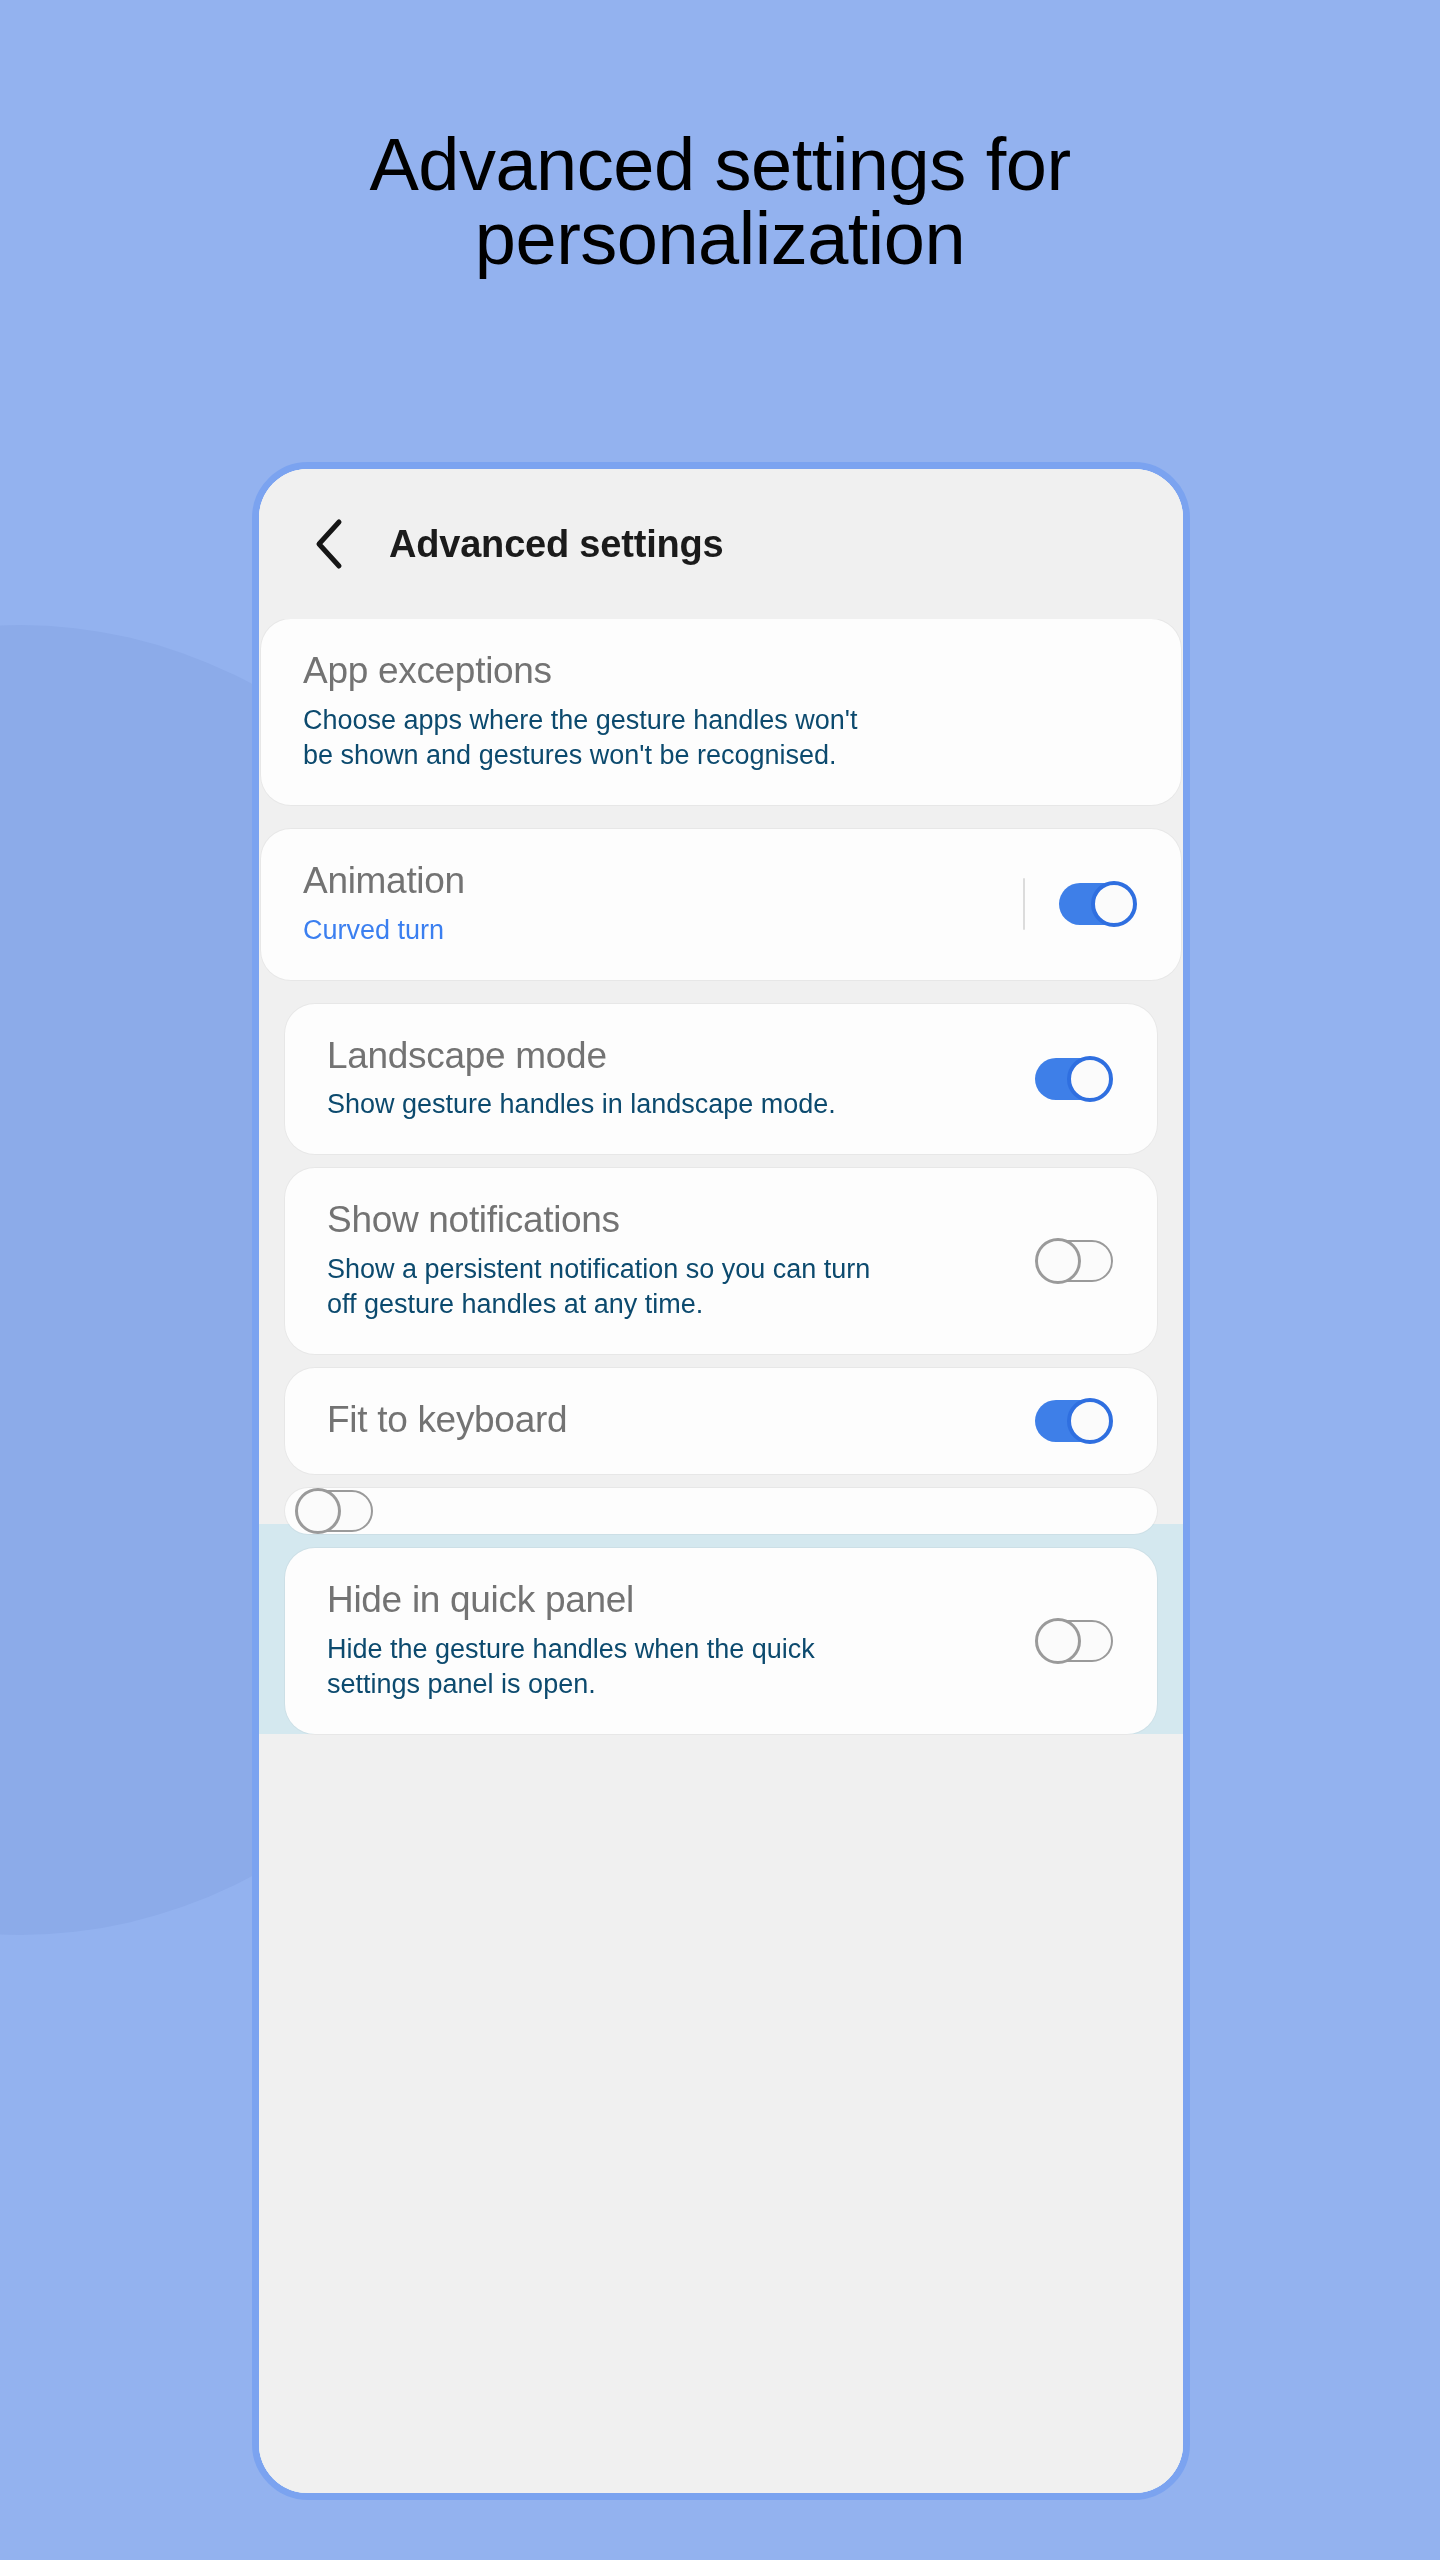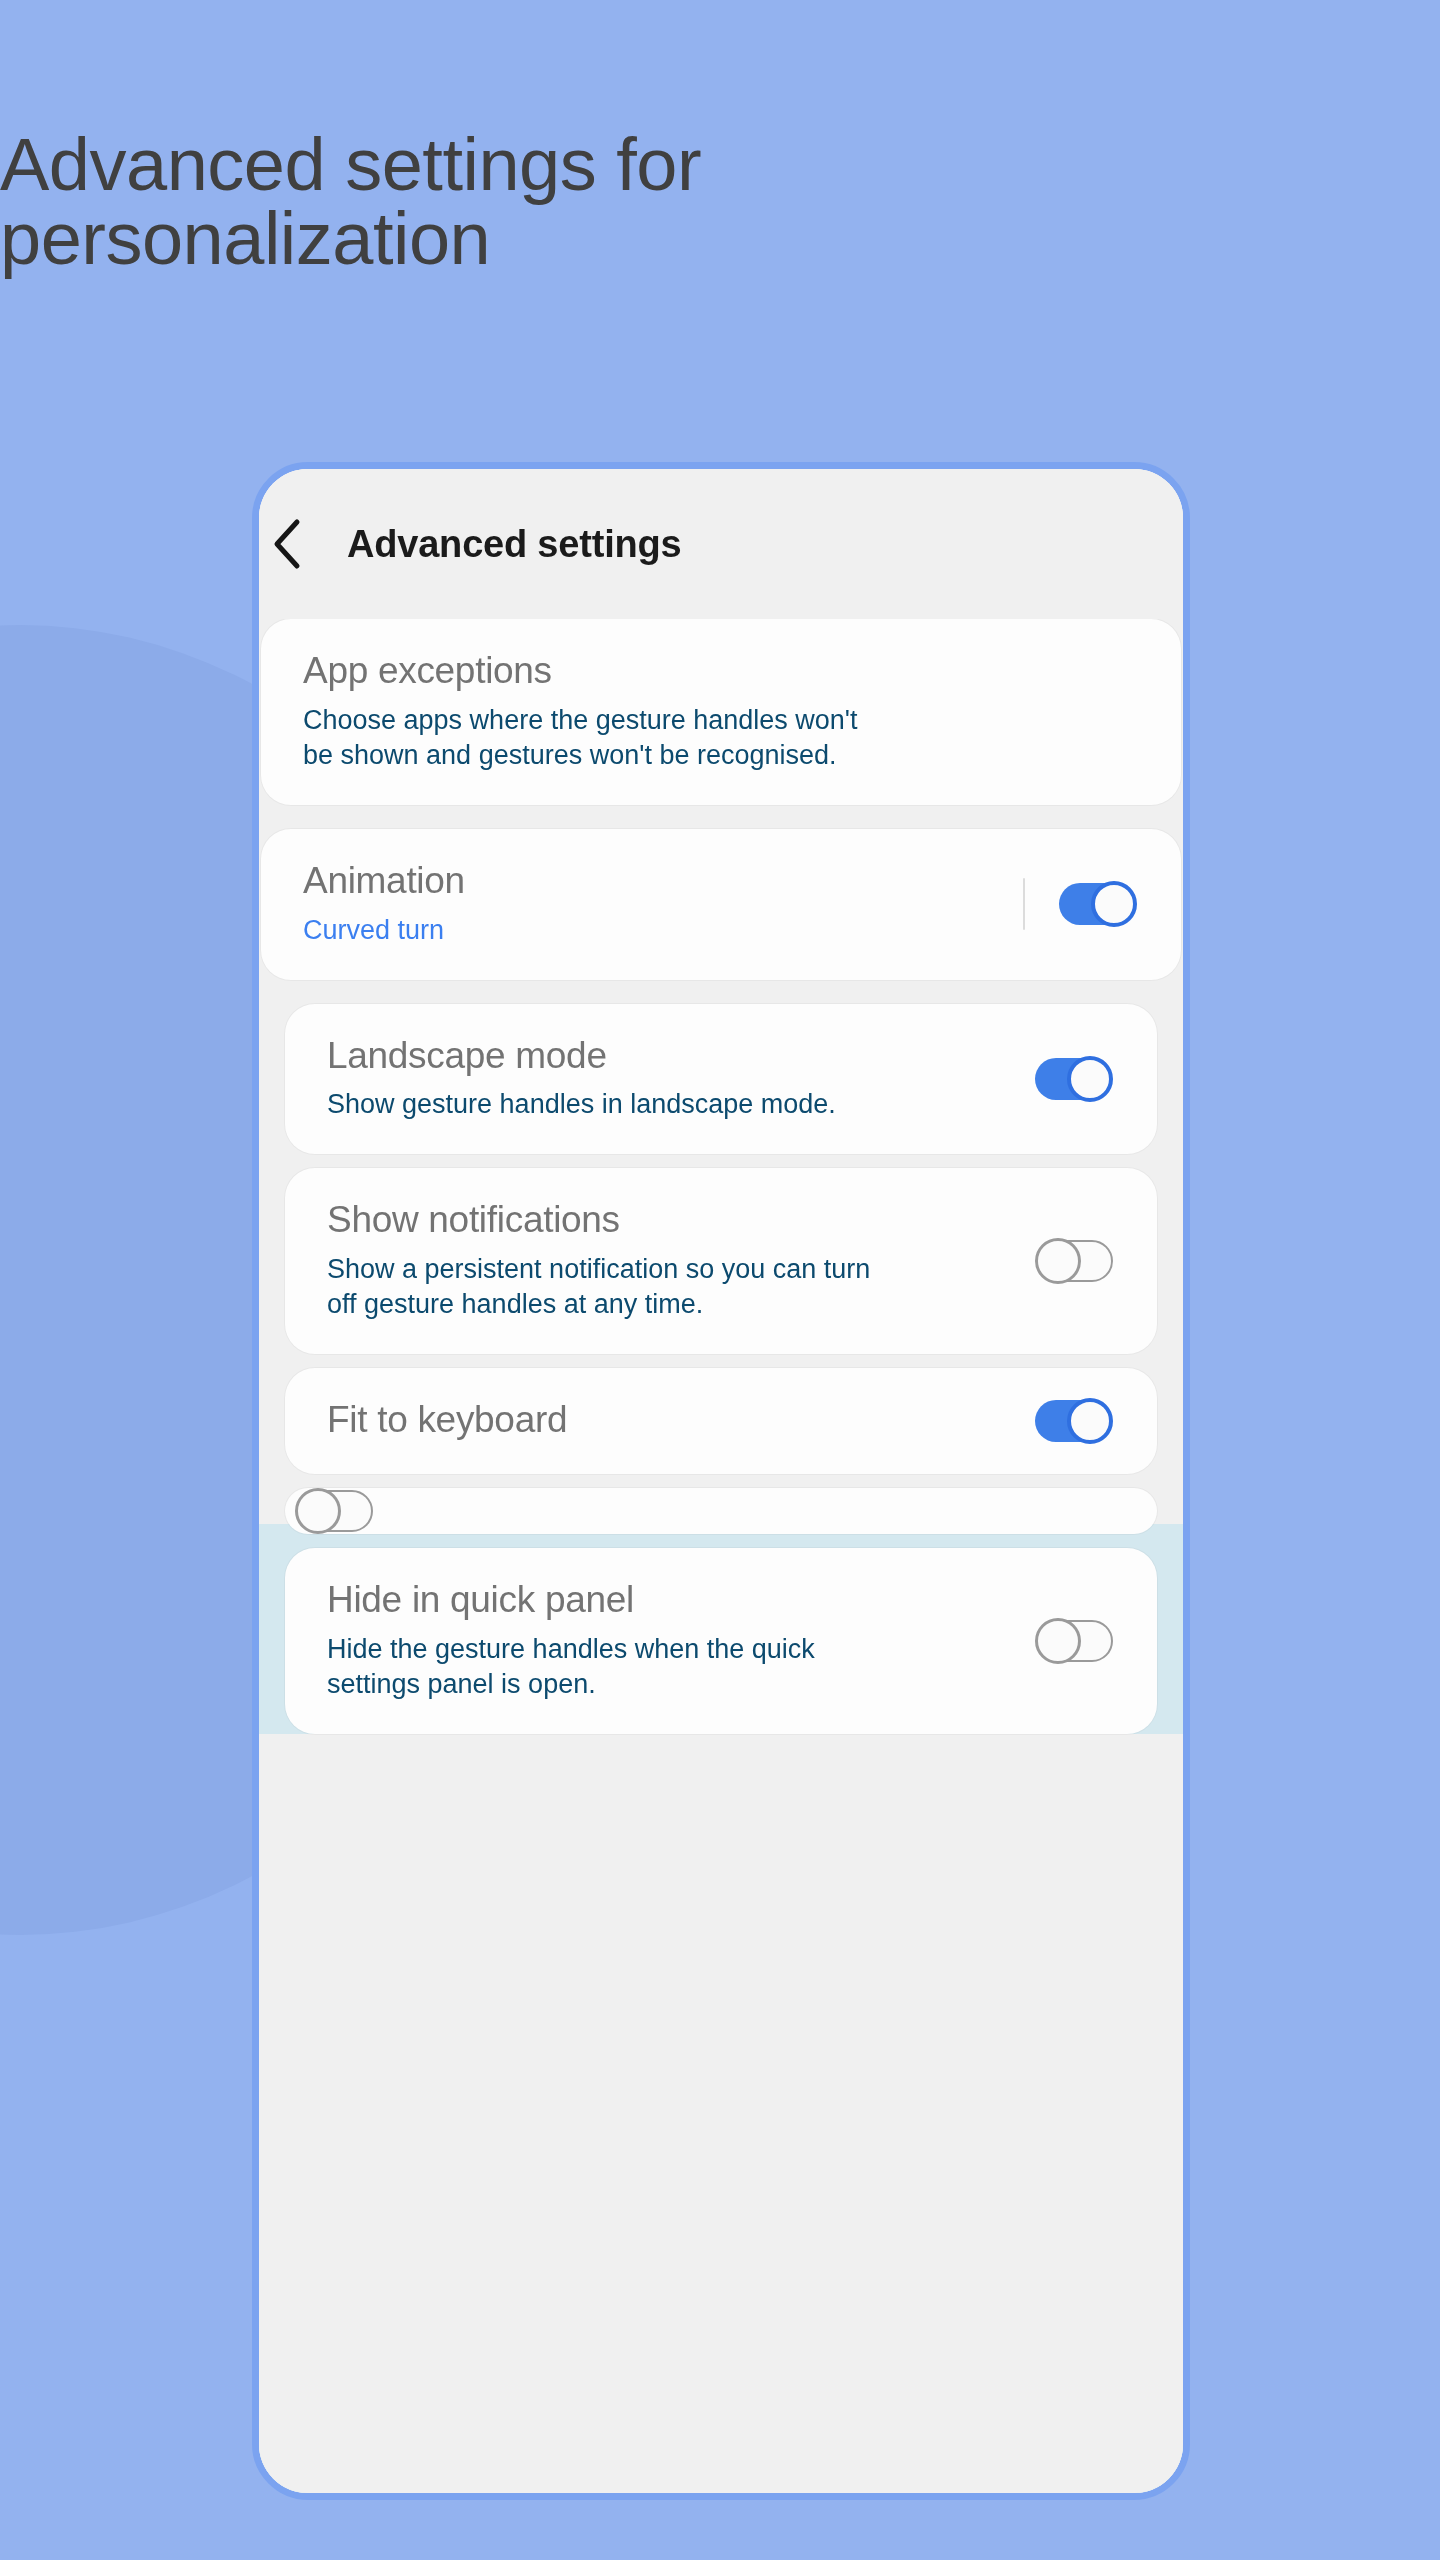--- a/index.html
+++ b/index.html
@@ -27,21 +27,22 @@
     border-radius: 560px / 655px;
     pointer-events: none;
   }
 
   
   #hero-title {
     position: absolute;
     left: 0;
     top: 128px;
     width: 1440px;
-    color: #404040;
+    text-align: center;
+    color: #000000;
     font-size: 74px;
     line-height: 1.0;
     font-weight: 400;
     letter-spacing: -0.5px;
     white-space: pre-line;
   }
 
   
   #phone-frame {
     position: absolute;
@@ -71,20 +72,21 @@
     height: 1090px;
     background: #d4e8ef;
   }
 
   
   #app-bar {
     position: relative;
     height: 150px;
     display: flex;
     align-items: center;
+    padding-left: 42px;
     background: #f0f0f0;
     z-index: 3;
   }
 
   #back-button {
     width: 56px;
     height: 56px;
     display: flex;
     align-items: center;
     justify-content: center;

